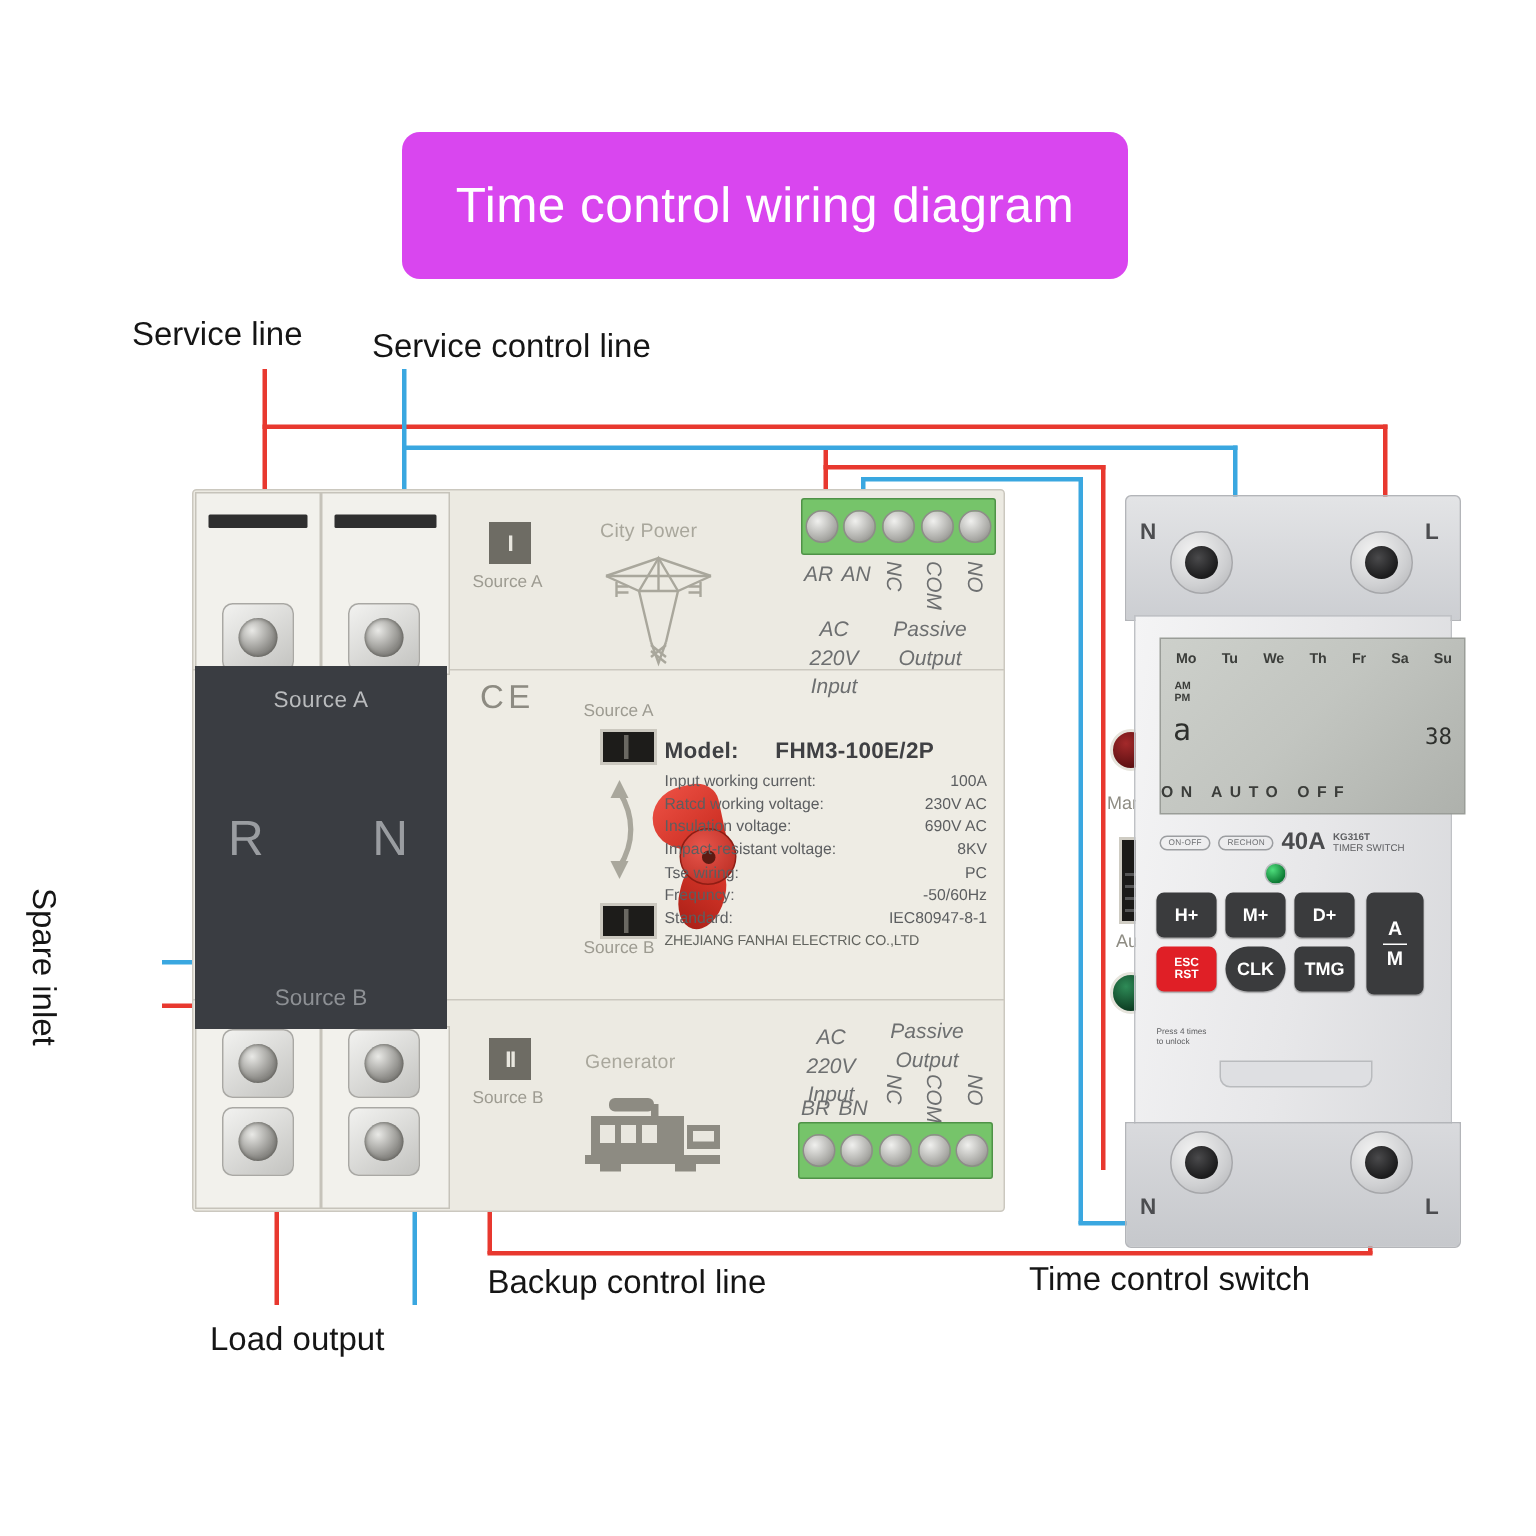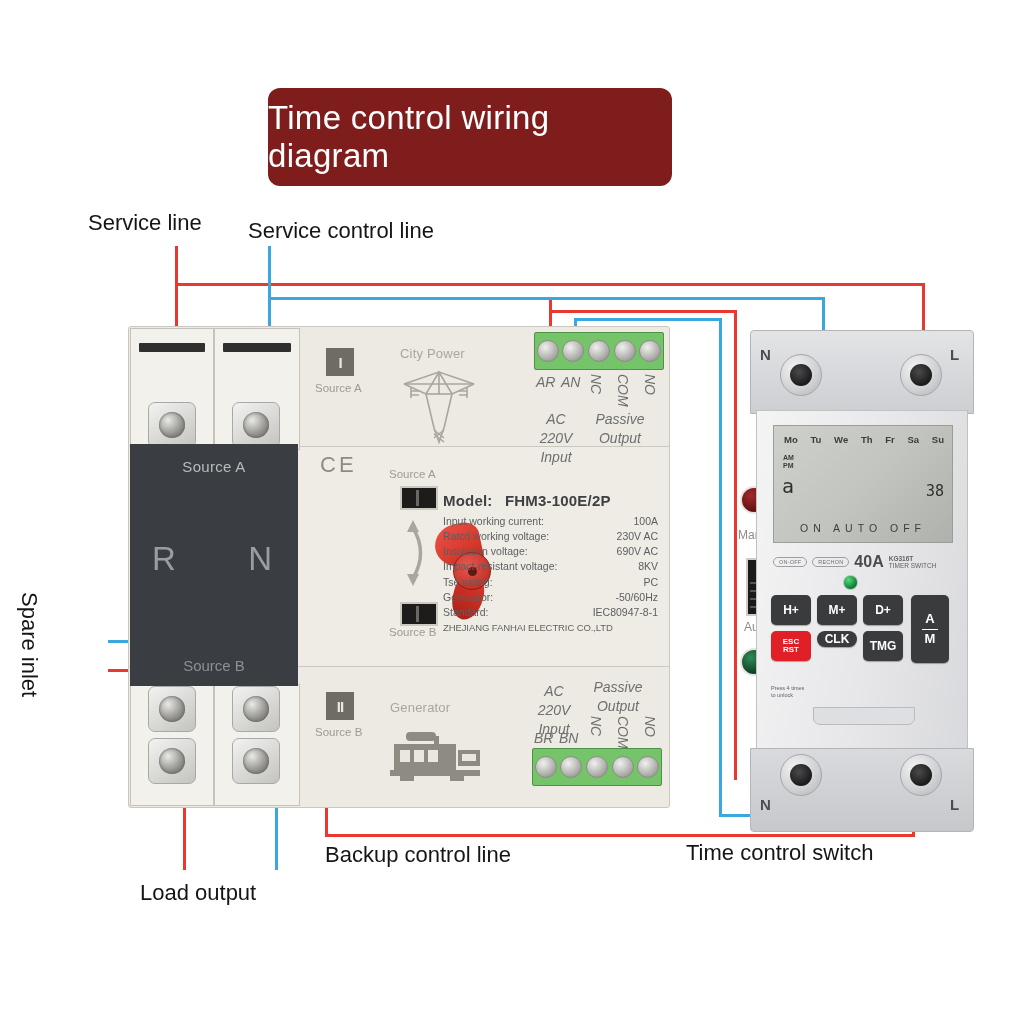--- a/index.html
+++ b/index.html
@@ -1,22 +1,22 @@
 <!DOCTYPE html>
 <html><head>
 <meta charset="utf-8">
 <style>
   html,body{margin:0;padding:0;background:#fff;}
   body{width:1024px;height:1024px;position:relative;overflow:hidden;
        font-family:"Liberation Sans","DejaVu Sans",sans-serif;color:#111;}
   .abs{position:absolute;}
 
   
-  #title-banner{left:268px;top:88px;width:404px;height:98px;
-       background:#7f1d1d;border-radius:12px;display:flex;align-items:center;
+  #title-banner{left:268px;top:88px;width:484px;height:98px;
+       background:#d946ef;border-radius:12px;display:flex;align-items:center;
        justify-content:center;}
   #title-text{color:#fff;font-size:33px;letter-spacing:.3px;}
 
   
   .annot{font-size:22px;color:#151515;white-space:nowrap;}
   #lbl-service-line{left:88px;top:210px;}
   #lbl-service-control{left:248px;top:218px;}
   #lbl-spare-inlet{left:42px;top:592px;transform-origin:0 0;
        transform:rotate(90deg);}
   #lbl-load-output{left:140px;top:880px;}
@@ -140,35 +140,35 @@
       background:radial-gradient(circle at 36% 32%,#f3f3f3,#cfd0d2 60%,#b0b1b4);
       border:1px solid #a6a7aa;}
   .tscrew::after{content:"";position:absolute;left:50%;top:50%;width:22px;height:22px;
       margin:-11px 0 0 -11px;border-radius:50%;
       background:radial-gradient(circle at 40% 36%,#4a4a4c,#1b1b1c 70%);}
   .nl{position:absolute;font-size:15px;color:#4c4d50;font-weight:bold;}
 
   
   #lcd{position:absolute;left:16px;top:14px;width:178px;height:116px;
       background:linear-gradient(135deg,#cdd0cb 0%,#c2c5c0 48%,#aeb1ac 100%);
-      border:1px solid #9a9d98;}
+      border:1px solid #9a9d98;padding-left:24px;}
   #lcd .days{position:absolute;left:10px;top:8px;right:8px;
       display:flex;justify-content:space-between;font-size:9.5px;
       font-weight:bold;color:#3b3d3a;}
   #lcd .ampm{position:absolute;left:9px;top:28px;font-size:7px;
       line-height:1.1;color:#3b3d3a;font-weight:bold;}
   #lcd .bigA{position:absolute;left:8px;top:48px;font-size:20px;
       color:#2e302d;font-family:"DejaVu Sans Mono",monospace;}
   #lcd .digits{position:absolute;left:30px;top:26px;font-size:46px;
       letter-spacing:2px;color:#2b2d2a;
       font-family:"DejaVu Sans Mono",monospace;line-height:1;}
   #lcd .sec{position:absolute;right:8px;top:56px;font-size:15px;color:#2e302d;
       font-family:"DejaVu Sans Mono",monospace;}
-  #lcd .modes{position:absolute;left:0;right:0;bottom:8px;text-align:center;
-      font-size:10.5px;font-weight:normal;color:#3b3d3a;letter-spacing:5px;}
+  #lcd .modes{position:absolute;left:0;right:0;bottom:8px;
+      font-size:10.5px;font-weight:bold;color:#3b3d3a;letter-spacing:5px;}
 
   #timer-brand{position:absolute;left:16px;top:140px;width:178px;height:22px;
       display:flex;align-items:center;gap:5px;}
   .pill{border:1px solid #9c9ea1;border-radius:9px;padding:1px 5px;
       font-size:5.5px;color:#6e7073;letter-spacing:.2px;}
   #amp{font-size:16px;font-weight:bold;color:#4a4b4e;}
   #modelcode{font-size:6.5px;color:#5f6063;line-height:1.15;}
   #pwr-led{position:absolute;left:86px;top:164px;width:13px;height:13px;
       border-radius:50%;background:radial-gradient(circle at 34% 30%,#4ede7c,#0d7a34 70%);
       border:1px solid #b9bbbe;}
@@ -294,21 +294,21 @@
 
   <div class="abs" id="knob">
     <div class="blade b1"></div>
       <div class="blade b2"></div>
       <div class="hub"></div>
   </div>
 
   <div class="abs" id="model-plate">
     <div class="m-title">
       <span>Model:</span>
-      <span style="margin-left:8px;">FHM3-100E/2P</span>
+      <span style="margin-left:20px;">FHM3-100E/2P</span>
     </div>
     <table>
         <tbody>
       <tr>
             <td>Input working current:</td>
             <td class="v">100A</td>
           </tr>
       <tr>
             <td>Ratcd working voltage:</td>
             <td class="v">230V AC</td>
@@ -319,21 +319,21 @@
           </tr>
       <tr>
             <td>Impact-resistant voltage:</td>
             <td class="v">8KV</td>
           </tr>
       <tr>
             <td>Tse wiring:</td>
             <td class="v">PC</td>
           </tr>
       <tr>
-            <td>Generator:</td>
+            <td>Frequncy:</td>
             <td class="v">-50/60Hz</td>
           </tr>
       <tr>
             <td>Standard:</td>
             <td class="v">IEC80947-8-1</td>
           </tr>
     </tbody>
       </table>
     <div class="m-co">ZHEJIANG FANHAI ELECTRIC CO.,LTD</div>
   </div>
@@ -464,21 +464,21 @@
       <div class="key" style="left:92px;top:0;width:40px;height:30px;">D+</div>
       <div class="key am" style="left:140px;top:0;width:38px;height:68px;">
         <span>A</span>
         <span class="bar"></span>
         <span>M</span>
       </div>
       <div class="key red" style="left:0;top:36px;width:40px;height:30px;">
         <span>ESC</span>
         <span>RST</span>
       </div>
-      <div class="key" style="left:46px;top:36px;width:40px;height:16px;border-radius:15px;">CLK</div>
+      <div class="key" style="left:46px;top:36px;width:40px;height:30px;border-radius:15px;">CLK</div>
       <div class="key" style="left:92px;top:36px;width:40px;height:30px;">TMG</div>
     </div>
 
     <div id="unlock-note">
       <div>Press 4 times</div>
       <div>to unlock</div>
     </div>
     <div id="timer-clip"></div>
   </div>
 

